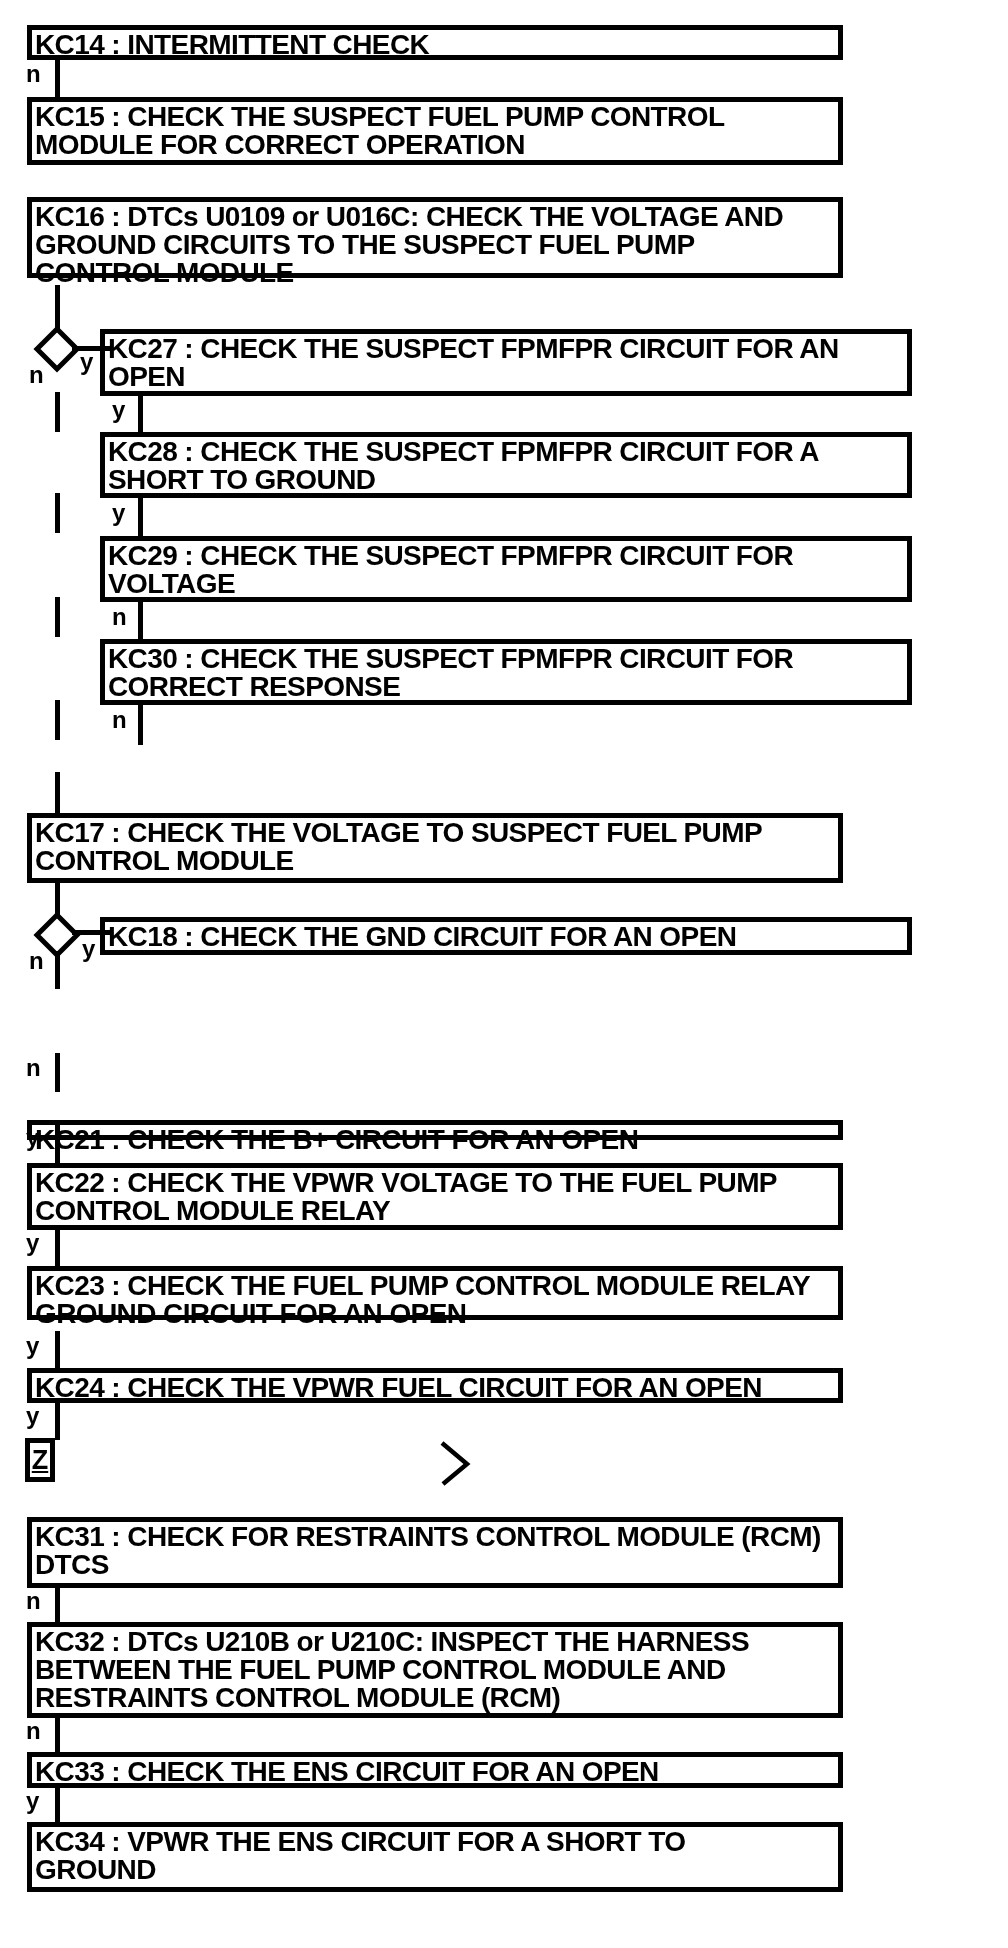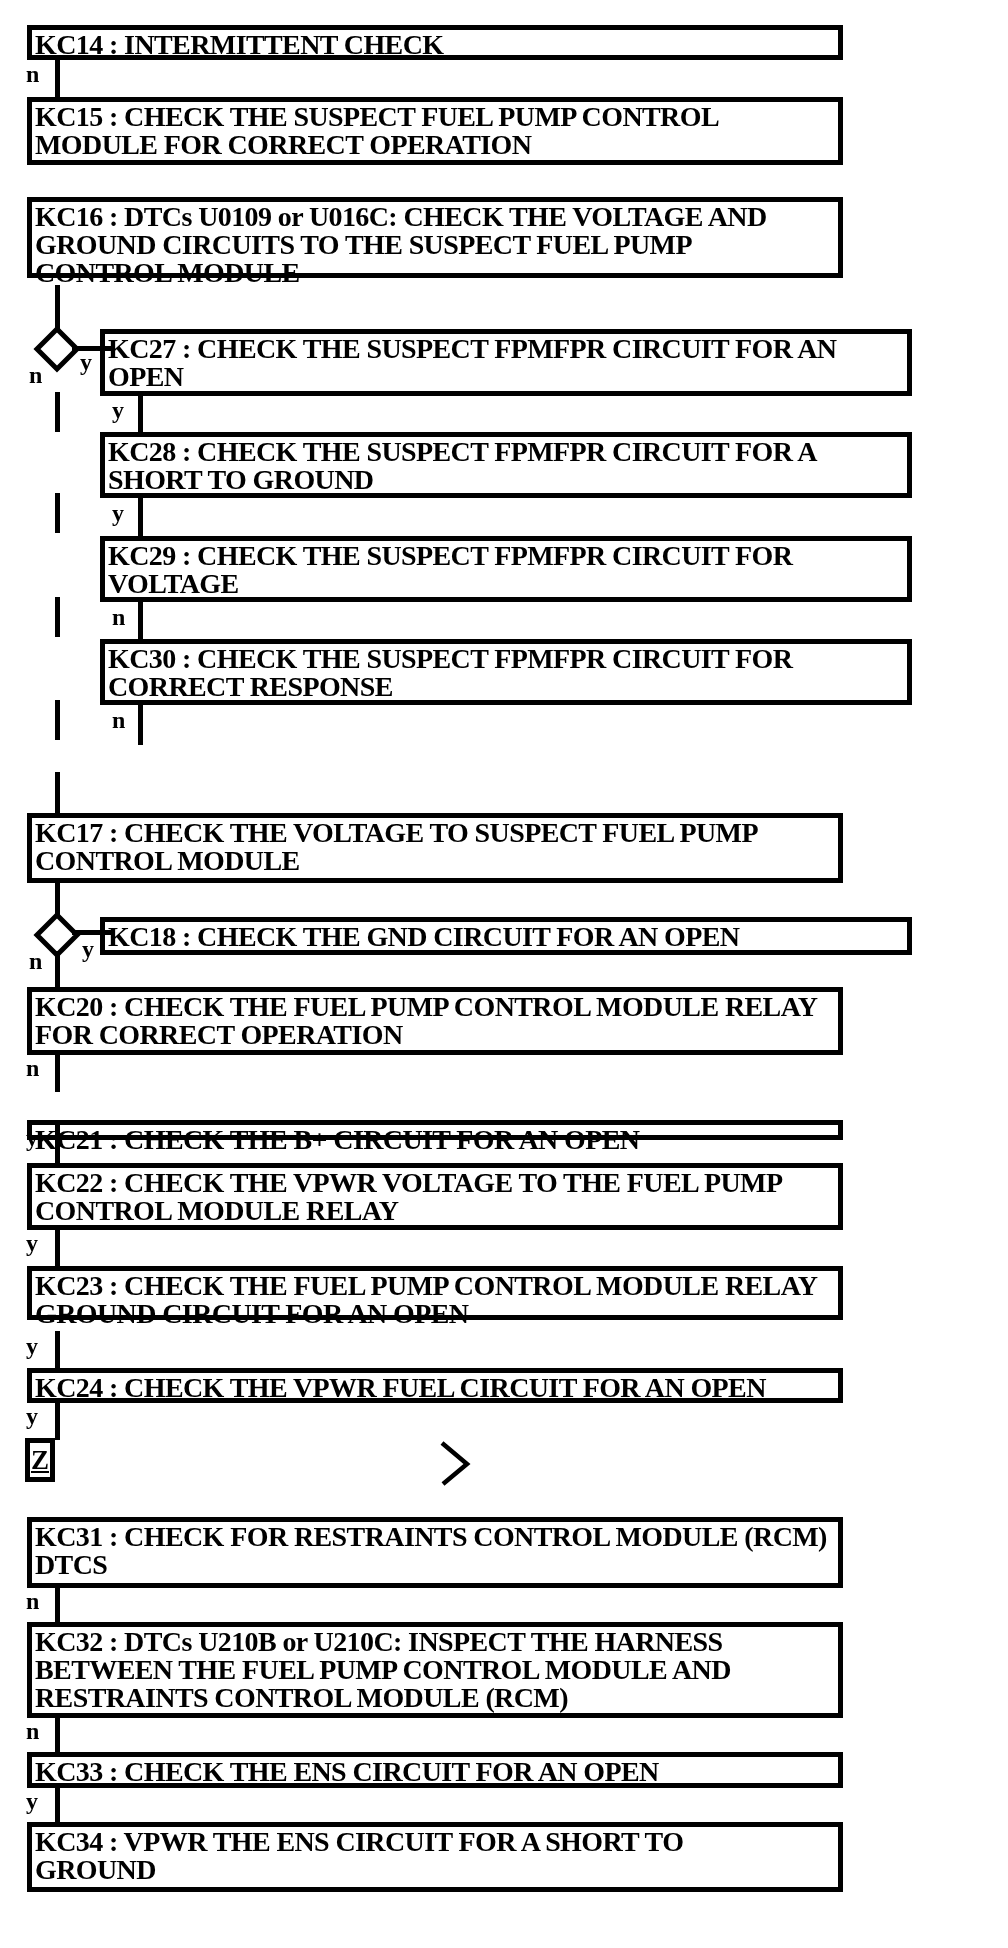--- a/index.html
+++ b/index.html
@@ -1,18 +1,18 @@
 <!DOCTYPE html>
 <html><head>
 <meta charset="utf-8">
 <style>
   html,body{margin:0;padding:0;background:#ffffff;}
   .canvas{
     position:relative;width:1008px;height:1948px;background:#ffffff;
-    font-family:Liberation Serif, serif;color:#000;
+    font-family:Liberation Sans, sans-serif;color:#000;
     overflow:hidden;
   }
   .node{
     position:absolute;box-sizing:border-box;background:#ffffff;
     border:5px solid #000;font-weight:700;font-size:28px;line-height:28px;
     letter-spacing:-0.6px;white-space:pre-line;padding:1px 2px 0 3px;
   }
   .main{left:27px;width:816px;}
   .indent{left:100px;width:812px;}
   .vline{position:absolute;width:5px;background:#000;}
@@ -48,22 +48,20 @@
 SHORT TO GROUND</div>
   <div class="node indent" style="top:536px;height:66px">KC29 : CHECK THE SUSPECT FPMFPR CIRCUIT FOR
 VOLTAGE</div>
   <div class="node indent" style="top:639px;height:66px">KC30 : CHECK THE SUSPECT FPMFPR CIRCUIT FOR
 CORRECT RESPONSE</div>
 
   <div class="node main" style="top:813px;height:70px">KC17 : CHECK THE VOLTAGE TO SUSPECT FUEL PUMP
 CONTROL MODULE</div>
   <div class="node indent" style="top:917px;height:38px">KC18 : CHECK THE GND CIRCUIT FOR AN OPEN</div>
 
-  <div class="node main" style="top:987px;height:68px">KC20 : CHECK THE FUEL PUMP CONTROL MODULE RELAY
-FOR CORRECT OPERATION</div>
   <div class="node main" style="top:1120px;height:20px">KC21 : CHECK THE B+ CIRCUIT FOR AN OPEN</div>
   <div class="node main" style="top:1163px;height:67px">KC22 : CHECK THE VPWR VOLTAGE TO THE FUEL PUMP
 CONTROL MODULE RELAY</div>
   <div class="node main" style="top:1266px;height:54px">KC23 : CHECK THE FUEL PUMP CONTROL MODULE RELAY
 GROUND CIRCUIT FOR AN OPEN</div>
   <div class="node main" style="top:1368px;height:35px">KC24 : CHECK THE VPWR FUEL CIRCUIT FOR AN OPEN</div>
 
   <div class="node main" style="top:1517px;height:71px">KC31 : CHECK FOR RESTRAINTS CONTROL MODULE (RCM)
 DTCS</div>
   <div class="node main" style="top:1622px;height:96px">KC32 : DTCs U210B or U210C: INSPECT THE HARNESS

